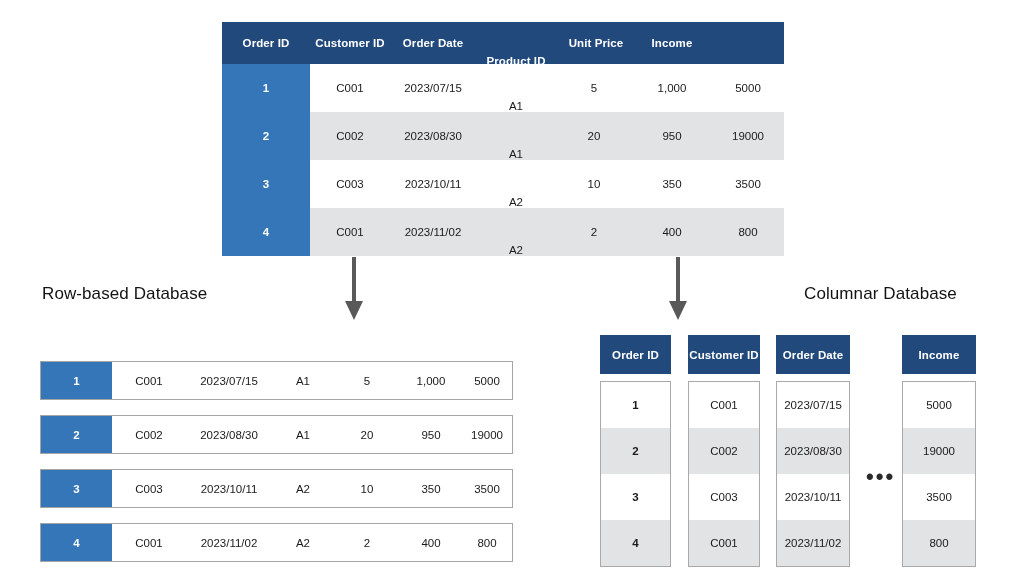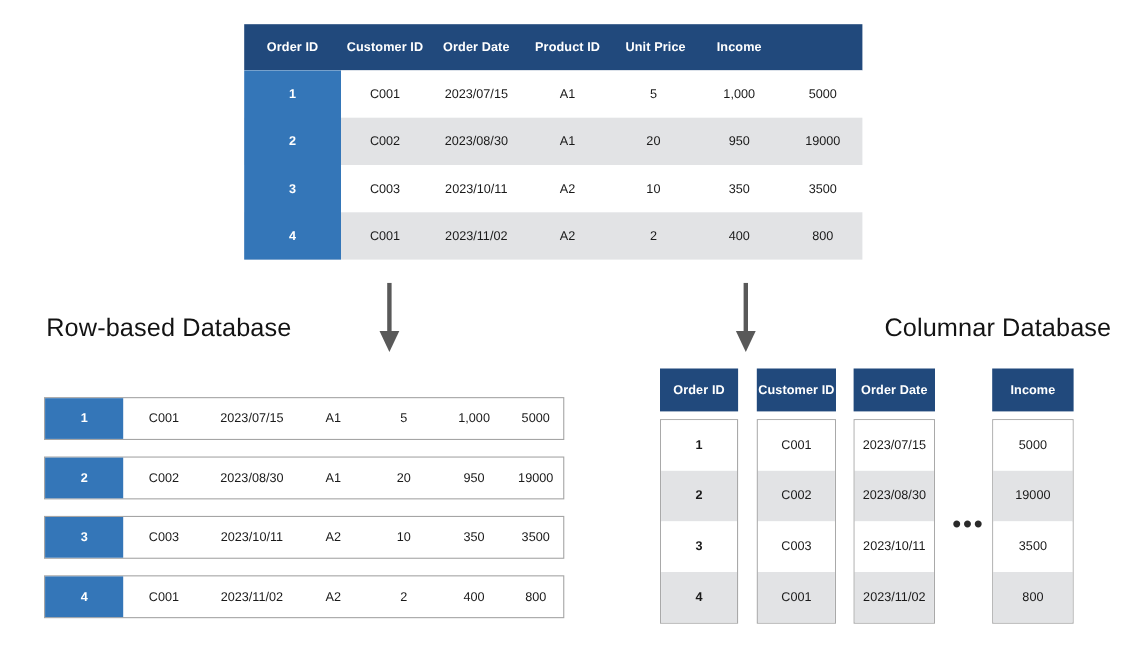--- a/index.html
+++ b/index.html
@@ -81,32 +81,32 @@
     align-items: center;
     justify-content: center;
     font-size: 11.5px;
     color: #1a1a1a;
   }
 
   
   .c0 { width: 88px; }
   .c1 { width: 80px; }
   .c2 { width: 86px; }
-  .c3 { width: 80px; }
+  .c3 { width: 80px; margin-top: 36px; }
   .c4 { width: 76px; }
   .c5 { width: 80px; }
   .c6 { width: 72px; }
 
   
   .arrow { width: 22px; height: 64px; }
   .arrow svg { display: block; }
 
   
   .section-title {
-    font-size: 23px;
+    font-size: 17px;
     font-weight: 400;
     color: #131313;
     white-space: nowrap;
     letter-spacing: .1px;
   }
 
   
   #row-based {
     left: 40px;
     top: 361px;

